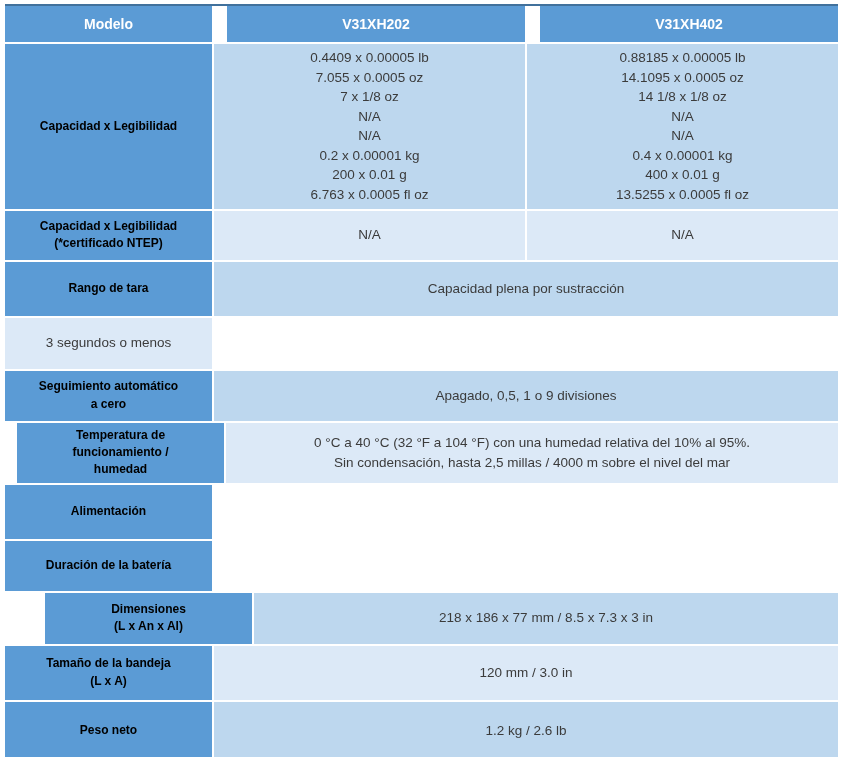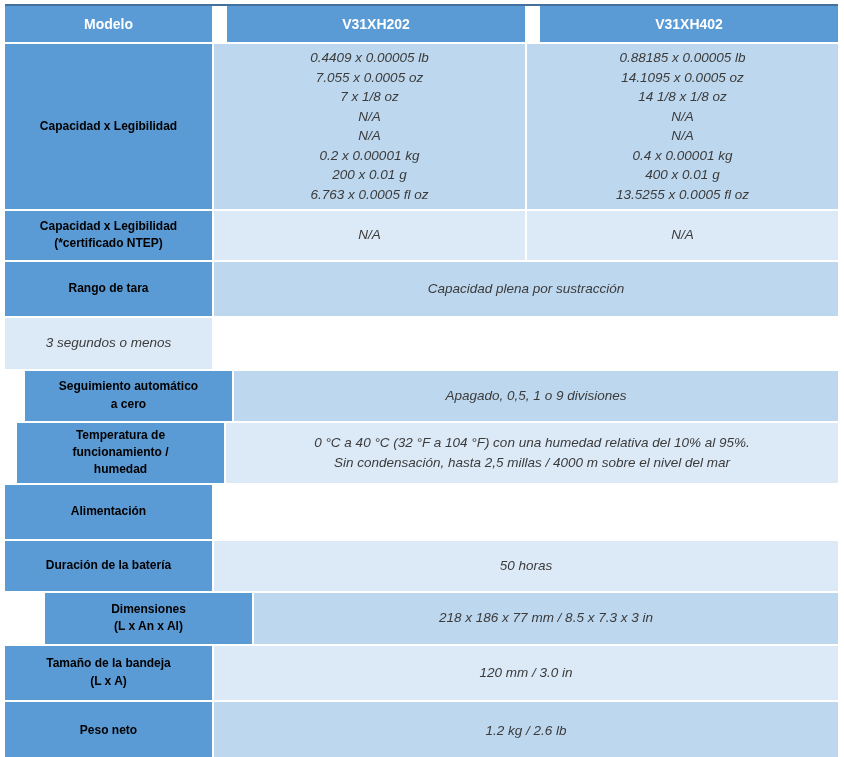--- a/index.html
+++ b/index.html
@@ -53,31 +53,30 @@
   }
   .cell.label {
     background: #5B9BD5;
     color: #000000;
     font-weight: bold;
     font-size: 12px;
   }
   .cell.val {
     color: #3b3b3b;
     font-size: 13.5px;
-    font-style: italic;
   }
   .cell.val.dark  { background: #BDD7EE; }
   .cell.val.light { background: #DCE9F7; }
 
   
   .r1  { min-height: 158px; }
   .r2  { min-height: 49px;  }
   .r3  { min-height: 54px;  }
   .r4  { min-height: 51px;  }
-  .r5  { min-height: 50px; margin-left: 20px;  }
+  .r5  { min-height: 50px;  }
   .r6  { min-height: 52px; padding-left: 12px;  }
   .r7  { min-height: 54px;  }
   .r8  { min-height: 50px;  }
   .r9  { min-height: 51px; margin-left: 40px;  }
   .r10 { min-height: 54px;  }
   .r11 { min-height: 58px;  }
 </style>
 </head>
 <body>
 
@@ -139,21 +138,20 @@
       <div class="cell val light">0 °C a 40 °C (32 °F a 104 °F) con una humedad relativa del 10% al 95%.
 Sin condensación, hasta 2,5 millas / 4000 m sobre el nivel del mar</div>
     </div>
 
     <div class="row merged r7">
       <div class="cell label">Alimentación</div>
     </div>
 
     <div class="row merged r8">
       <div class="cell label">Duración de la batería</div>
-      <div class="cell val light">50 horas</div>
     </div>
 
     <div class="row merged r9">
       <div class="cell label">Dimensiones
 (L x An x Al)</div>
       <div class="cell val dark">218 x 186 x 77 mm / 8.5 x 7.3 x 3 in</div>
     </div>
 
     <div class="row merged r10">
       <div class="cell label">Tamaño de la bandeja

